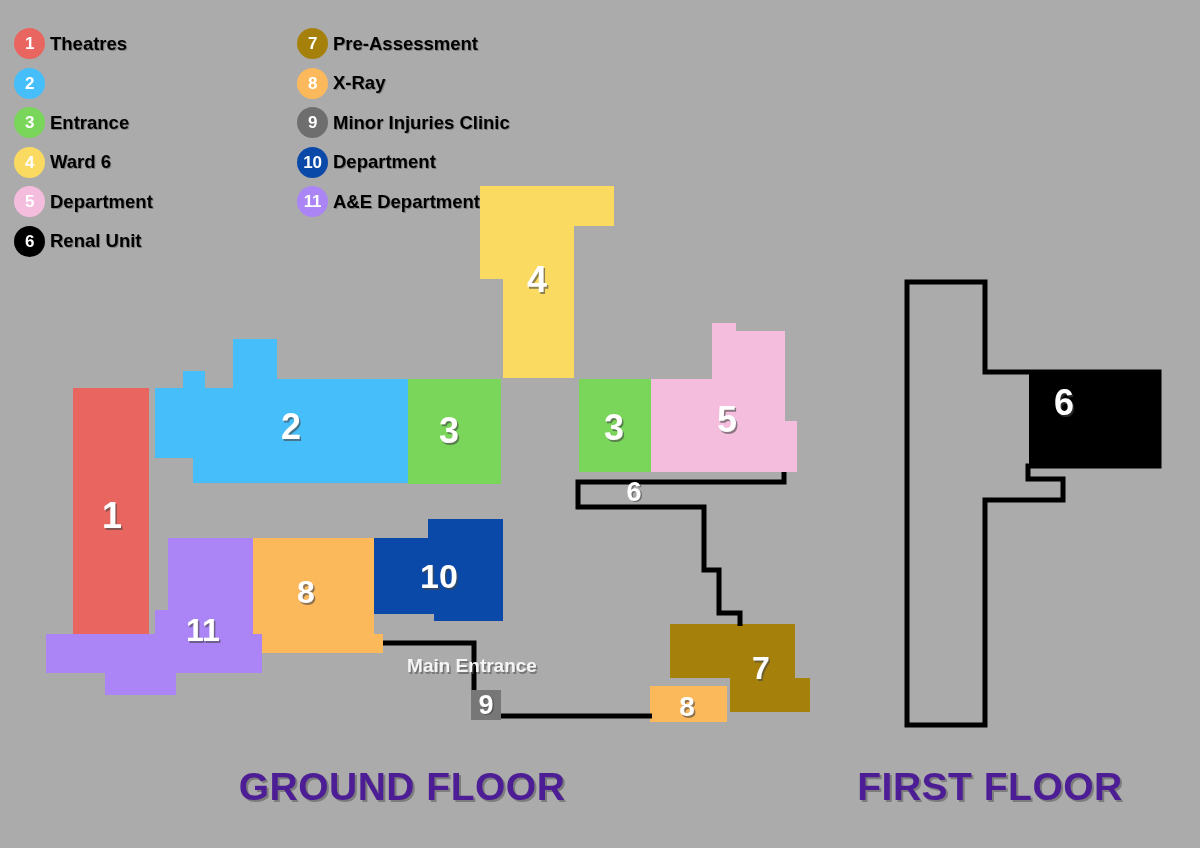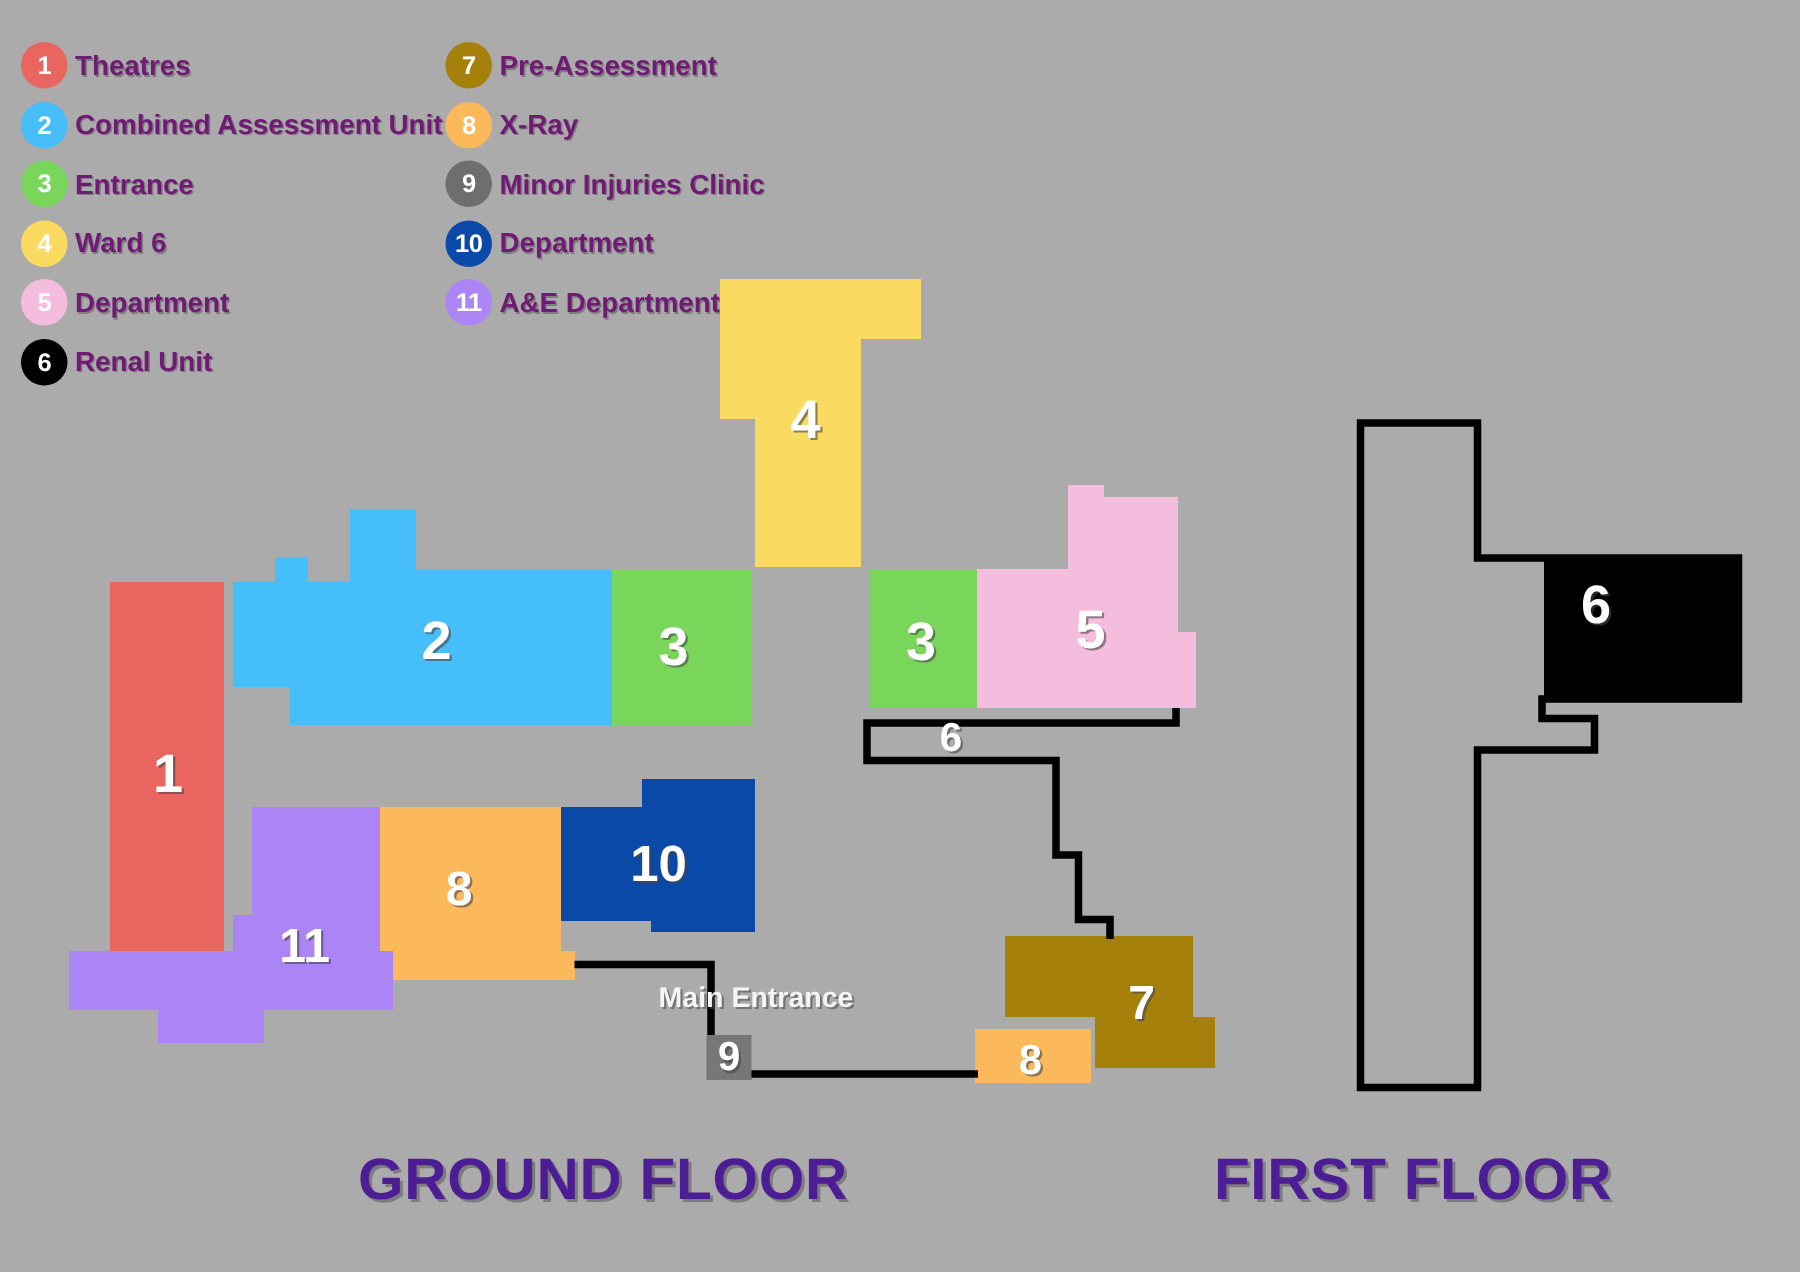--- a/index.html
+++ b/index.html
@@ -40,21 +40,21 @@
     flex: 0 0 31px;
     color: #ffffff;
     font-size: 17px;
     font-weight: bold;
     line-height: 31px;
     text-align: center;
     letter-spacing: -0.3px;
   }
   .legend-label {
     margin-left: 5px;
-    color: #701a75;
+    color: #000000;
     font-size: 18.5px;
     font-weight: bold;
     white-space: nowrap;
     text-shadow: 1px 1px 0 rgba(90,90,90,0.55);
   }
 
   
   #map-canvas {
     position: absolute;
     left: 0; top: 0;
@@ -107,21 +107,20 @@
 <body style="background: rgb(171, 171, 171);">
 
 <div id="legend">
   <div class="legend-col col-left">
       <div class="legend-item">
         <div class="legend-badge" style="background: rgb(232, 102, 95);">1</div>
         <div class="legend-label">Theatres</div>
       </div>
       <div class="legend-item">
         <div class="legend-badge" style="background: rgb(69, 190, 250);">2</div>
-        <div class="legend-label">Combined Assessment Unit</div>
       </div>
       <div class="legend-item">
         <div class="legend-badge" style="background: rgb(121, 214, 91);">3</div>
         <div class="legend-label">Entrance</div>
       </div>
       <div class="legend-item">
         <div class="legend-badge" style="background: rgb(250, 218, 96);">4</div>
         <div class="legend-label">Ward 6</div>
       </div>
       <div class="legend-item">
@@ -194,17 +193,17 @@
     <div class="room-num" style="left: 537px; top: 280px; font-size: 36px;">4</div>
     <div class="room-num" style="left: 727px; top: 420px; font-size: 36px;">5</div>
     <div class="room-num" style="left: 761px; top: 668px; font-size: 32px;">7</div>
     <div class="room-num" style="left: 306px; top: 592px; font-size: 32px;">8</div>
     <div class="room-num" style="left: 687px; top: 707px; font-size: 28px;">8</div>
     <div class="room-num" style="left: 439px; top: 576px; font-size: 34px;">10</div>
     <div class="room-num" style="left: 203px; top: 630px; font-size: 32px;">11</div>
     <div class="marker-box" style="left: 486px; top: 705px; width: 30px; height: 30px; background: rgb(119, 119, 119);"></div>
     <div class="room-num" style="left: 486px; top: 705px; font-size: 27px;">9</div>
     <div class="room-num" style="left: 634px; top: 492px; font-size: 27px;">6</div>
-    <div class="corridor-label" style="left: 472px; top: 666px; font-size: 19px; margin-left: 32px;">Main Entrance</div>
+    <div class="corridor-label" style="left: 472px; top: 666px; font-size: 19px;">Main Entrance</div>
     <div class="room-num" style="left: 1064px; top: 403px; font-size: 36px;">6</div>
     <div class="floor-title" style="left: 402px; top: 787px;">GROUND FLOOR</div>
-    <div class="floor-title" style="left: 942px; top: 787px; text-align: right;">FIRST FLOOR</div>
+    <div class="floor-title" style="left: 990px; top: 787px; text-align: right;">FIRST FLOOR</div>
   </div>
 
 </body></html>

